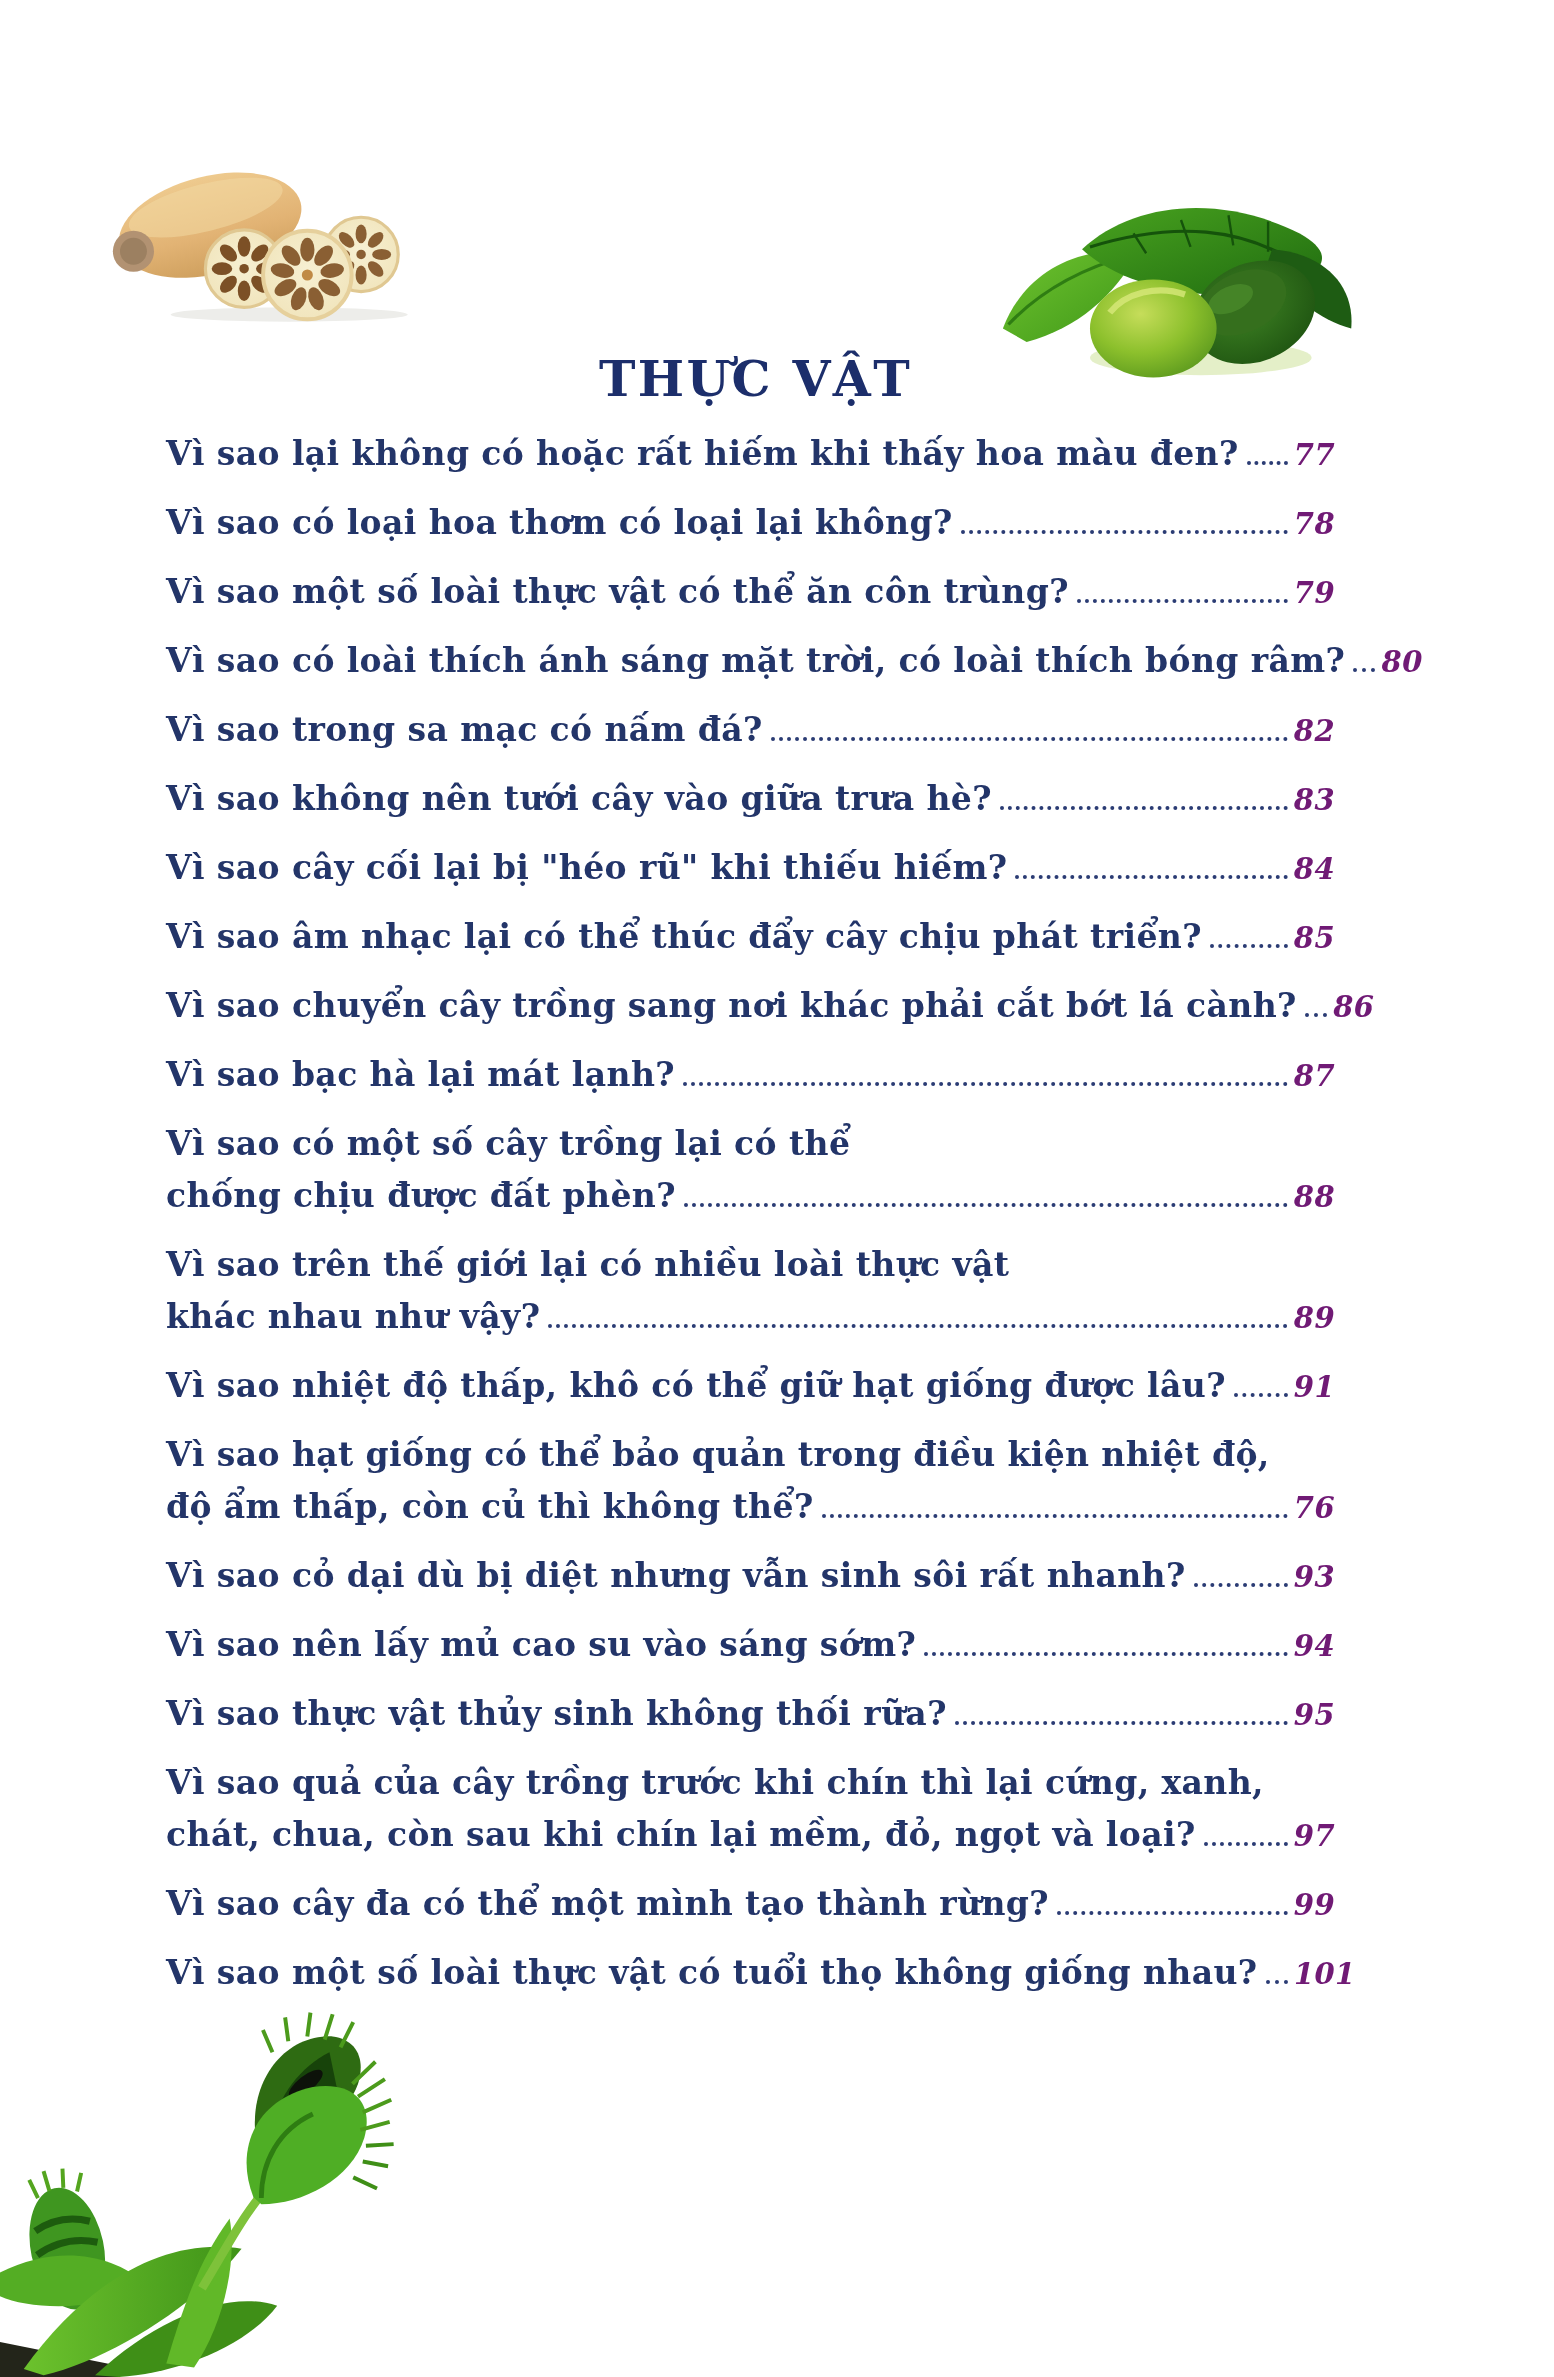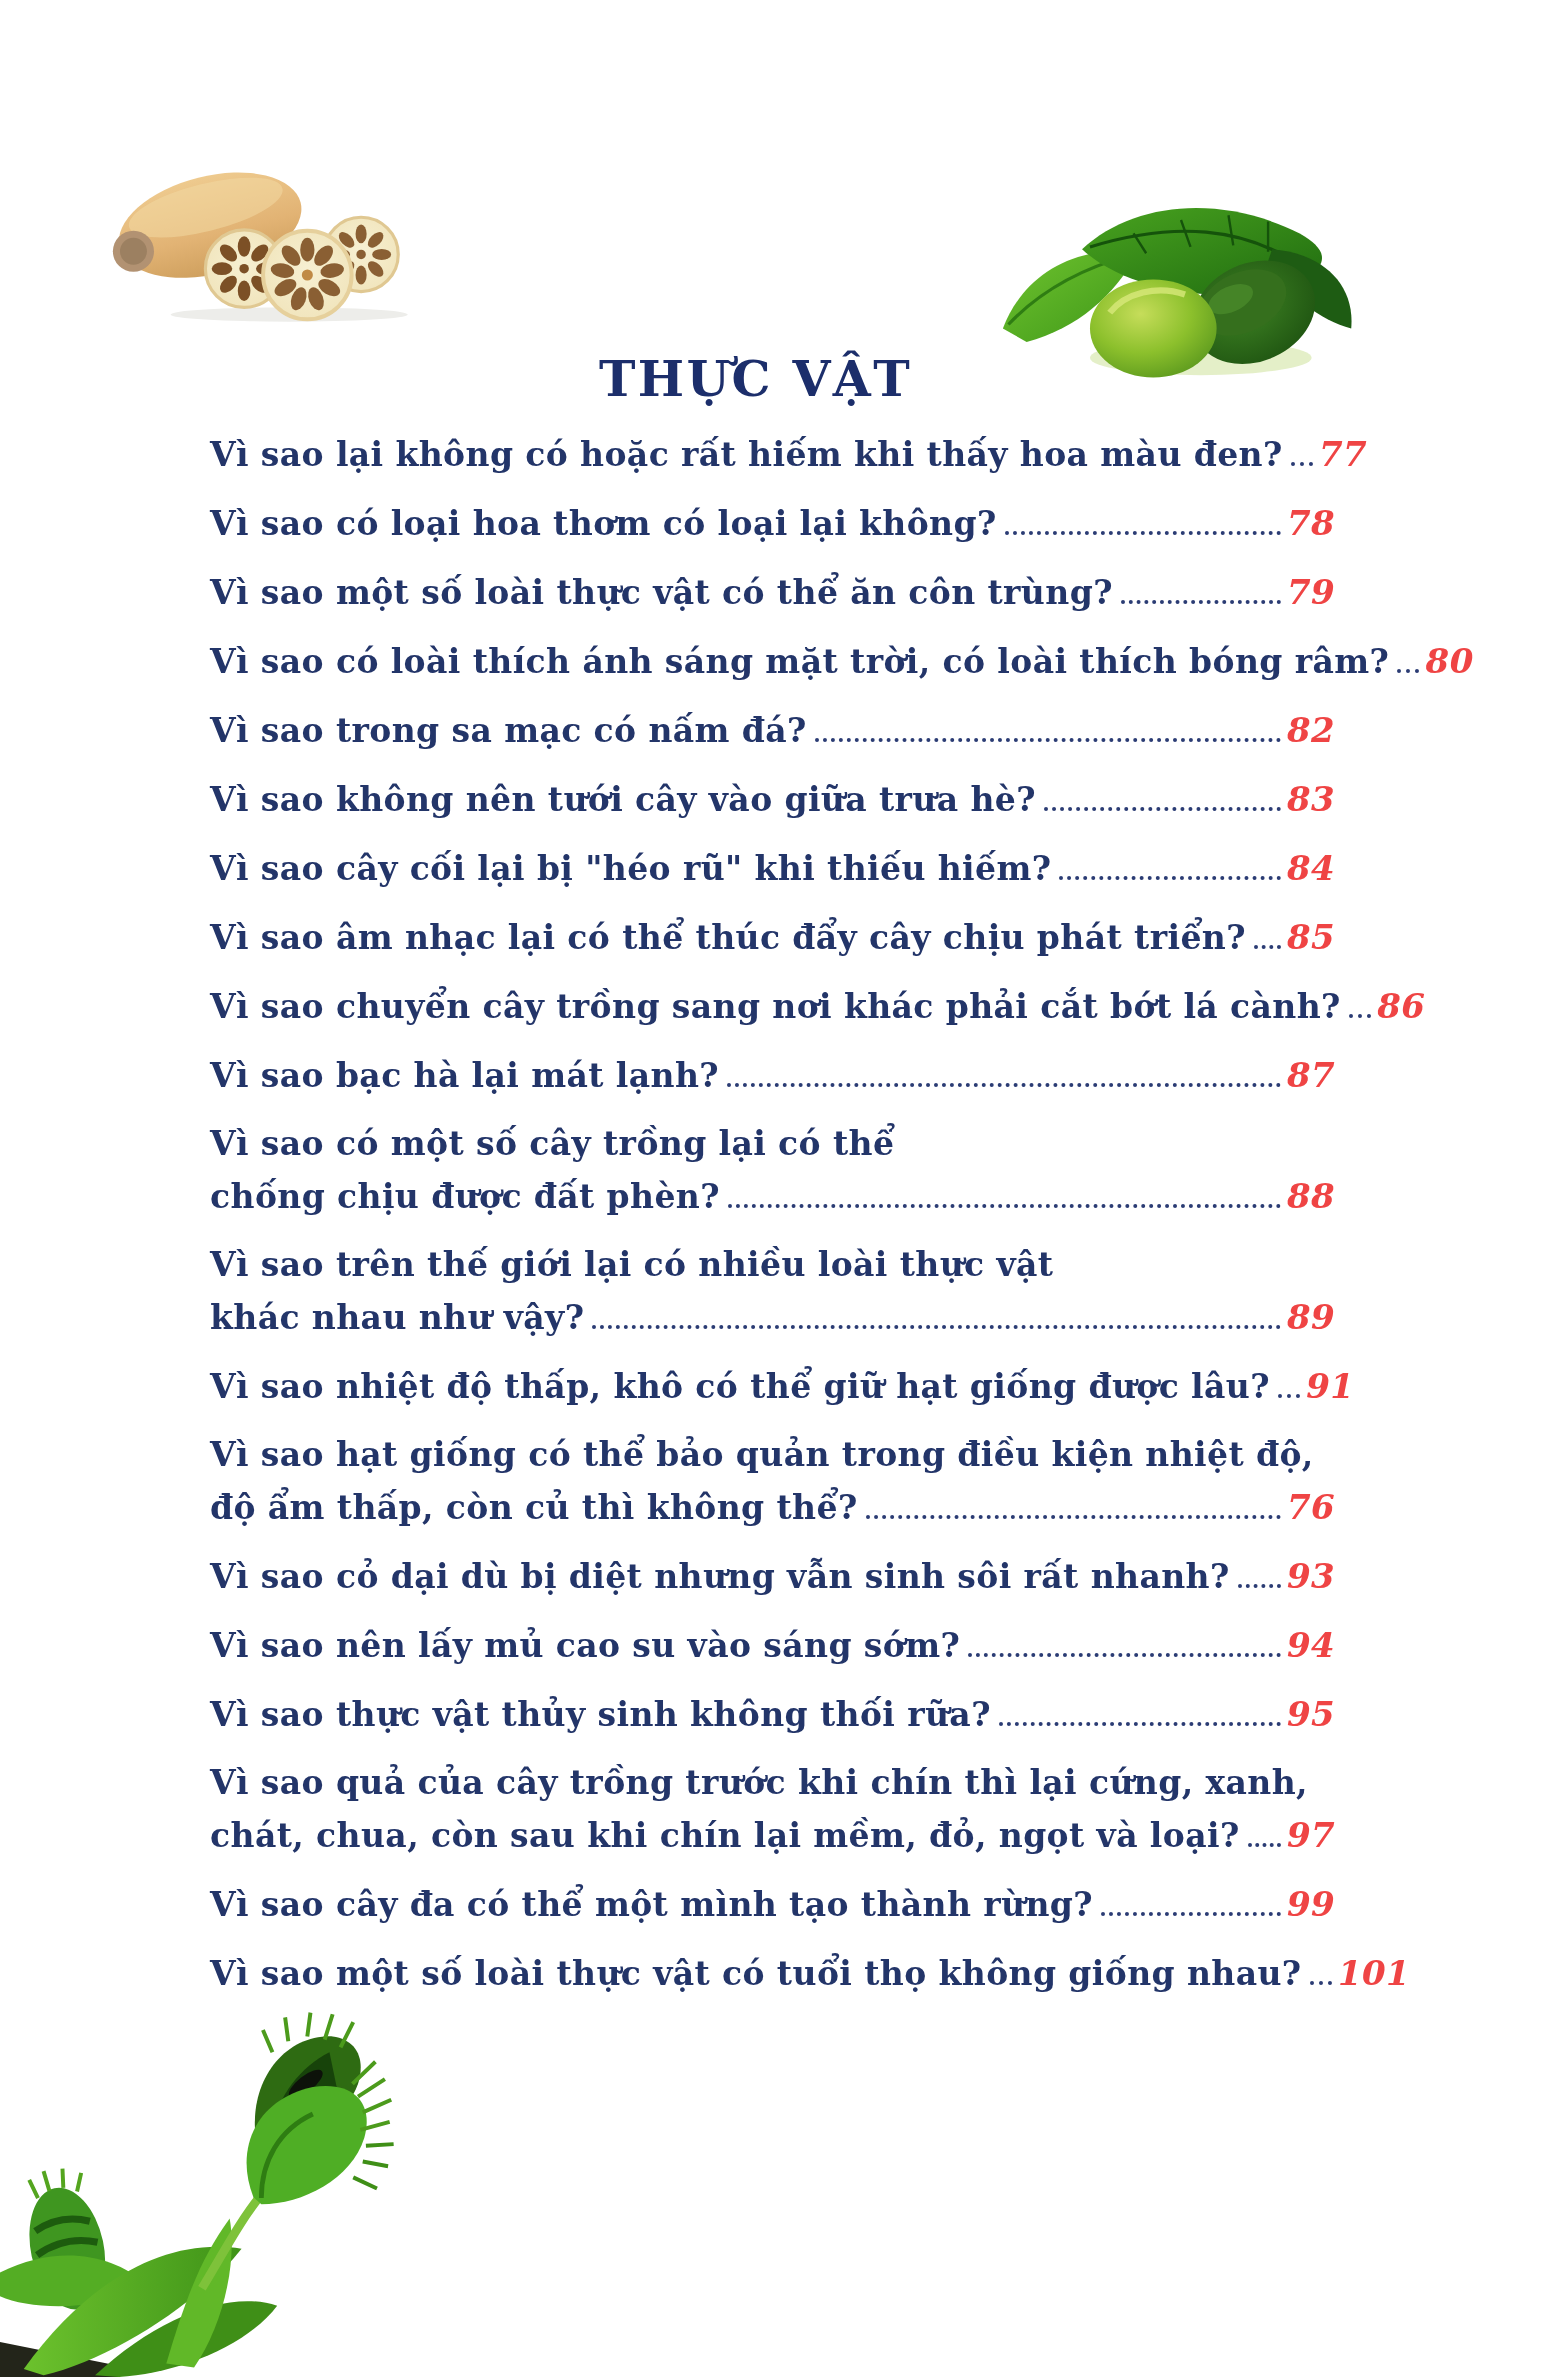--- a/index.html
+++ b/index.html
@@ -30,41 +30,41 @@
     color:#1c2e6b;
   }
 
   
   .toc{
     position:absolute;
     left:166px;
     right:220px;
     top:428px;
   }
-  .entry{margin-bottom:16px;margin-left:44px;}
+  .entry{margin-bottom:16px;}
   .t-line{
     font-size:33px;
     line-height:52px;
     font-weight:bold;
     color:#233569;
     letter-spacing:0.4px;
   }
   .leader-row{display:flex;align-items:baseline;}
   .t-text{white-space:nowrap;}
   .leader{
     flex:1;
     min-width:22px;
     border-bottom:4px dotted #2b3c74;
     margin:0 6.3px 7.1px 8px;
     height:0;
   }
   .pg{
     font-style:italic;
-    font-size:34px;
-    color:#ef4444;
+    font-size:29px;
+    color:#701a75;
   }
 </style>
 </head>
 <body>
 
 <div class="page">
 
   <svg id="lotus" class="photo" width="301" height="166" viewBox="0 0 380 210">
     <defs>
       <linearGradient id="rootg" x1="0" y1="0" x2="0" y2="1">

